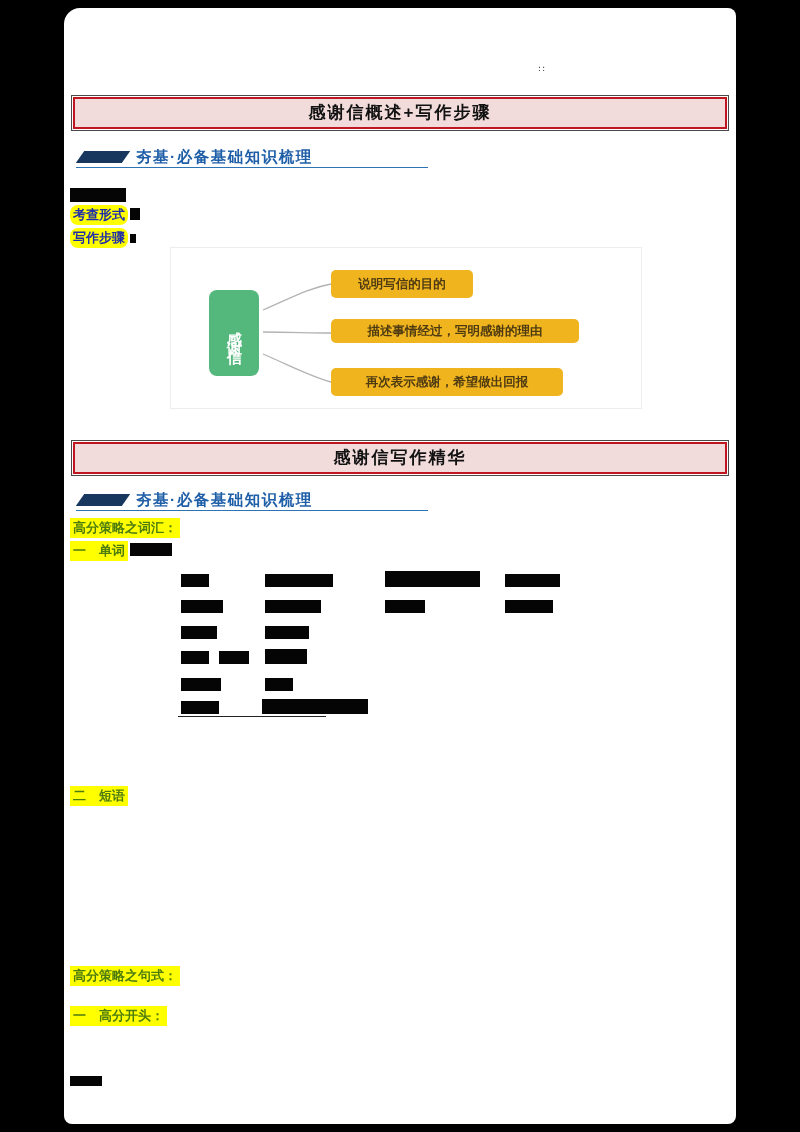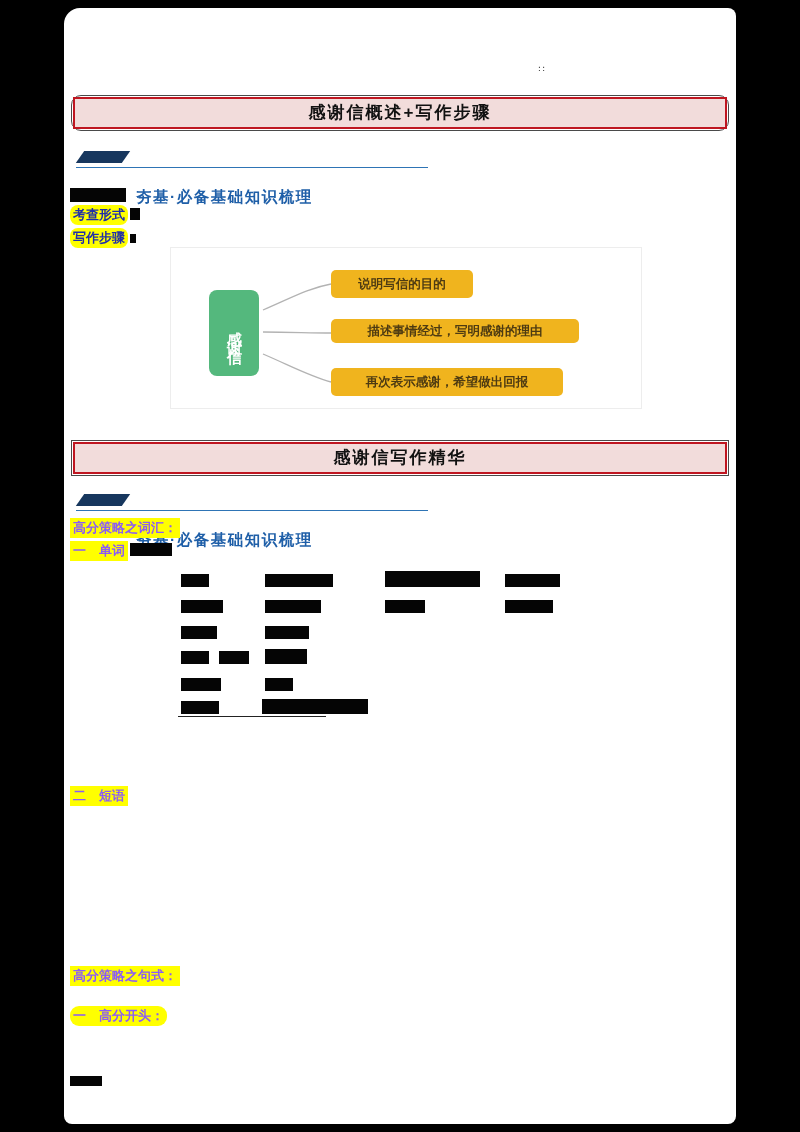--- a/index.html
+++ b/index.html
@@ -4,44 +4,44 @@
 <style>
   html,body{margin:0;padding:0;background:#000;}
   .canvas{position:relative;width:800px;height:1132px;background:#000;overflow:hidden;
           font-family:"Liberation Sans","DejaVu Sans",sans-serif;}
   .paper{position:absolute;left:64px;top:8px;width:672px;height:1116px;background:#ffffff;
          border-radius:16px 8px 8px 8px;}
   .titlebox{position:absolute;left:7px;width:654px;border:1px solid #4a4a4a;background:#fff;padding:1px;}
   .titlebox-inner{border:2px solid #bf1621;background:#f2dcdb;text-align:center;font-weight:bold;
                   font-size:17px;letter-spacing:2px;color:#111;padding:2px 0 3px;}
   .swoosh{position:absolute;background:#17375e;transform:skewX(-35deg);}
-  .subheader-text{position:absolute;font-weight:bold;font-size:15.5px;color:#1f5fa8;letter-spacing:1.5px;white-space:nowrap;margin-top:40px;}
+  .subheader-text{position:absolute;font-weight:bold;font-size:15.5px;color:#1f5fa8;letter-spacing:1.5px;white-space:nowrap;}
   .subheader-line{position:absolute;border-top:1.5px solid #2e74b5;height:0;}
   .hl{position:absolute;background:#ffff00;font-weight:bold;font-size:13px;padding:1px 3px;white-space:nowrap;}
   .hl-blue{color:#1f2daa;border-radius:8px;}
-  .hl-black{color:#8b5cf6;}
+  .hl-black{color:#4d7c0f;}
   .redact{position:absolute;background:#050505;}
   .diagram{position:absolute;background:#ffffff;border:1px solid #ededed;}
   .dnode{position:absolute;background:#f0b41e;border-radius:5px;color:#4e3b12;font-weight:bold;
          font-size:12.5px;display:flex;align-items:center;justify-content:center;white-space:nowrap;}
   .dcenter{position:absolute;background:#54b87d;border-radius:8px;display:flex;align-items:center;justify-content:center;}
   .dcenter-text{writing-mode:vertical-rl;text-orientation:upright;color:#fff;font-weight:bold;
                 font-size:15px;letter-spacing:9px;}
   .marks{position:absolute;color:#333;font-size:9px;letter-spacing:2px;}
   .underline-thin{position:absolute;border-top:1px solid #222;height:0;}
 </style>
 </head>
 <body>
 
 <div class="canvas">
   <div class="paper">
 
     <div class="marks" style="left:474px;top:56px;">∶∶</div>
 
-    <div class="titlebox" style="top:87px;border-radius:10px;">
+    <div class="titlebox" style="top:87px;">
       <div class="titlebox-inner">感谢信概述+写作步骤</div>
     </div>
 
     <div class="swoosh" style="left:16px;top:143px;width:46px;height:12px;"></div>
     <div class="subheader-text" style="left:72px;top:139px;">夯基·必备基础知识梳理</div>
     <div class="subheader-line" style="left:12px;top:159px;width:352px;"></div>
 
     <div class="redact" style="left:6px;top:180px;width:56px;height:14px;"></div>
 
     <div class="hl hl-blue" style="left:6px;top:197px;">考查形式</div>
@@ -98,18 +98,18 @@
     <div class="redact" style="left:201px;top:670px;width:28px;height:13px;"></div>
 
     <div class="redact" style="left:117px;top:693px;width:38px;height:13px;"></div>
     <div class="redact" style="left:198px;top:691px;width:106px;height:15px;"></div>
     <div class="underline-thin" style="left:114px;top:708px;width:148px;"></div>
 
     <div class="hl hl-black" style="left:6px;top:778px;font-family:Liberation Serif, serif;">二　短语</div>
 
     <div class="hl hl-black" style="left:6px;top:958px;">高分策略之句式：</div>
 
-    <div class="hl hl-black" style="left:6px;top:998px;border-radius:9px;">一　高分开头：</div>
+    <div class="hl hl-black" style="left:6px;top:998px;">一　高分开头：</div>
 
     <div class="redact" style="left:6px;top:1068px;width:32px;height:10px;"></div>
 
   </div>
 </div>
 
 </body></html>

